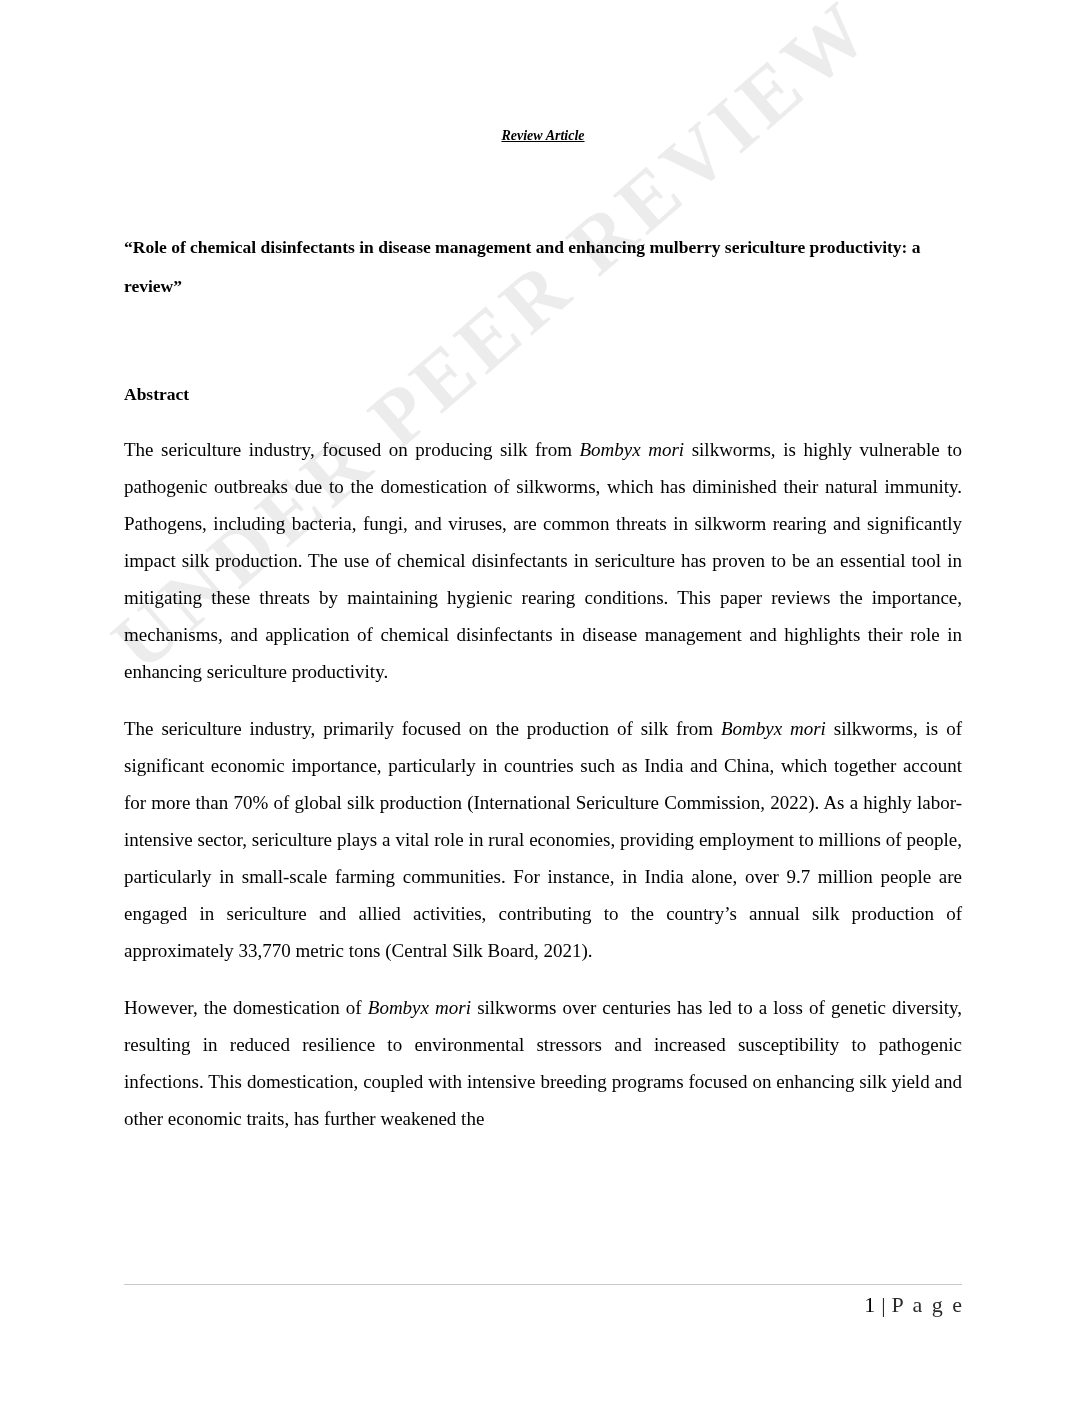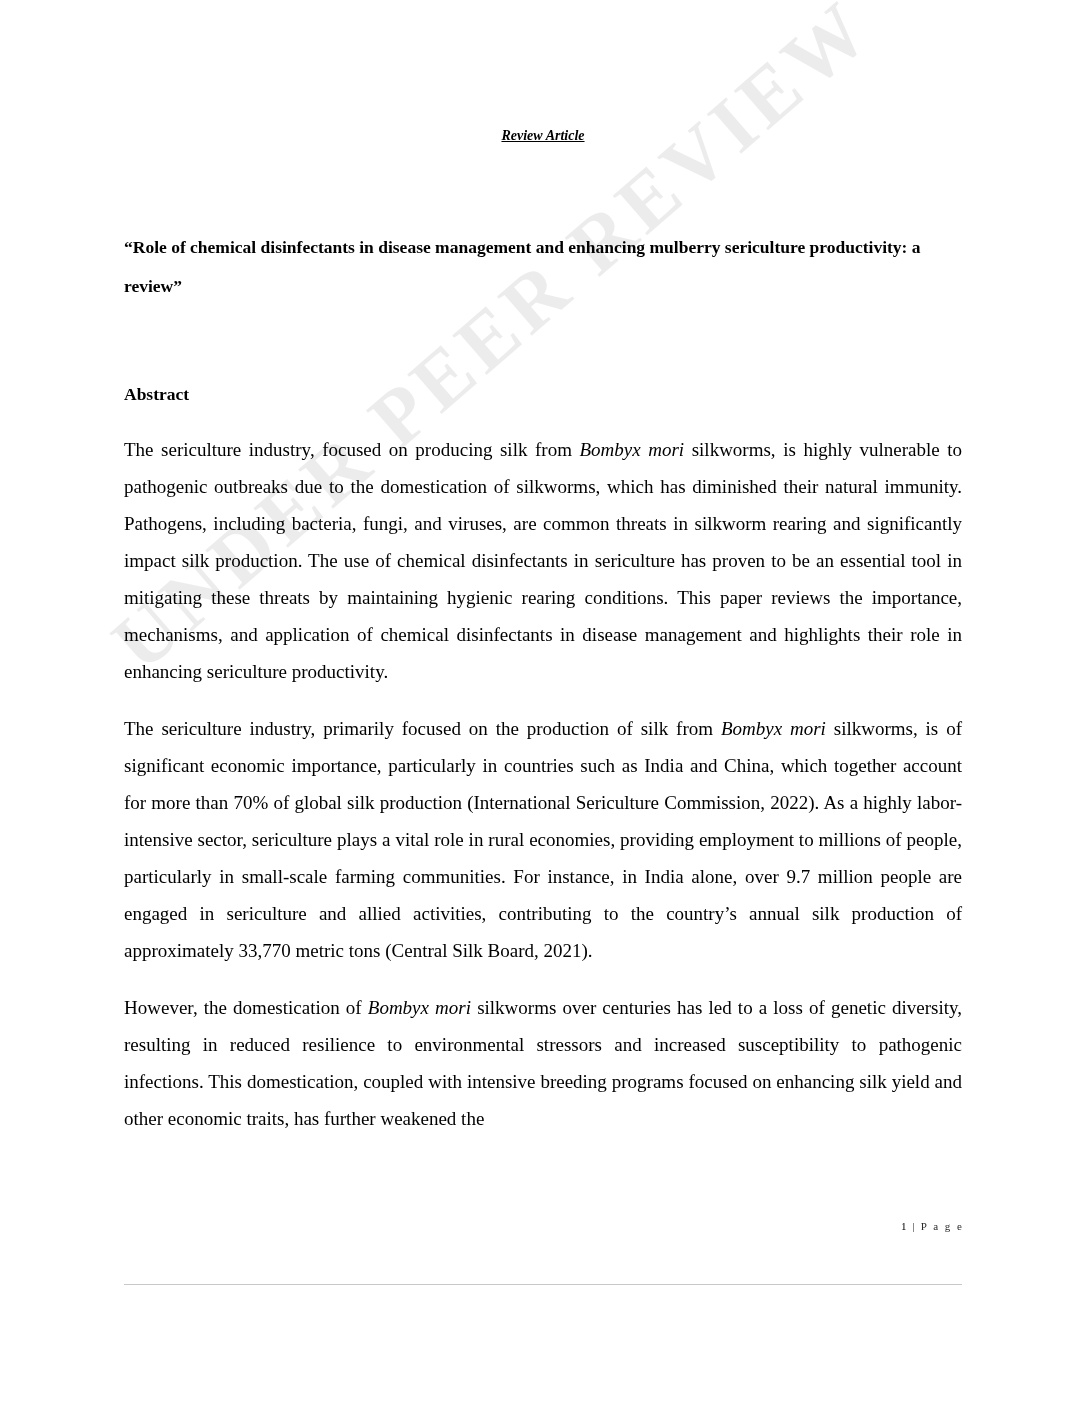--- a/index.html
+++ b/index.html
@@ -88,22 +88,22 @@
   .footer-rule {
     position: absolute;
     left: 124px;
     top: 1284px;
     width: 838px;
     border-top: 1px solid #c8c8c8;
   }
   .page-num {
     position: absolute;
     right: 124px;
-    top: 1220px;
-    font-size: 11px;
+    top: 1292px;
+    font-size: 22px;
     letter-spacing: 2px;
     color: #2b2b2b;
   }
   .page-num .num { color: #000; }
   .page-num .sep { margin: 0 4px; }
 </style>
 </head>
 <body>
 
 <div class="page">

